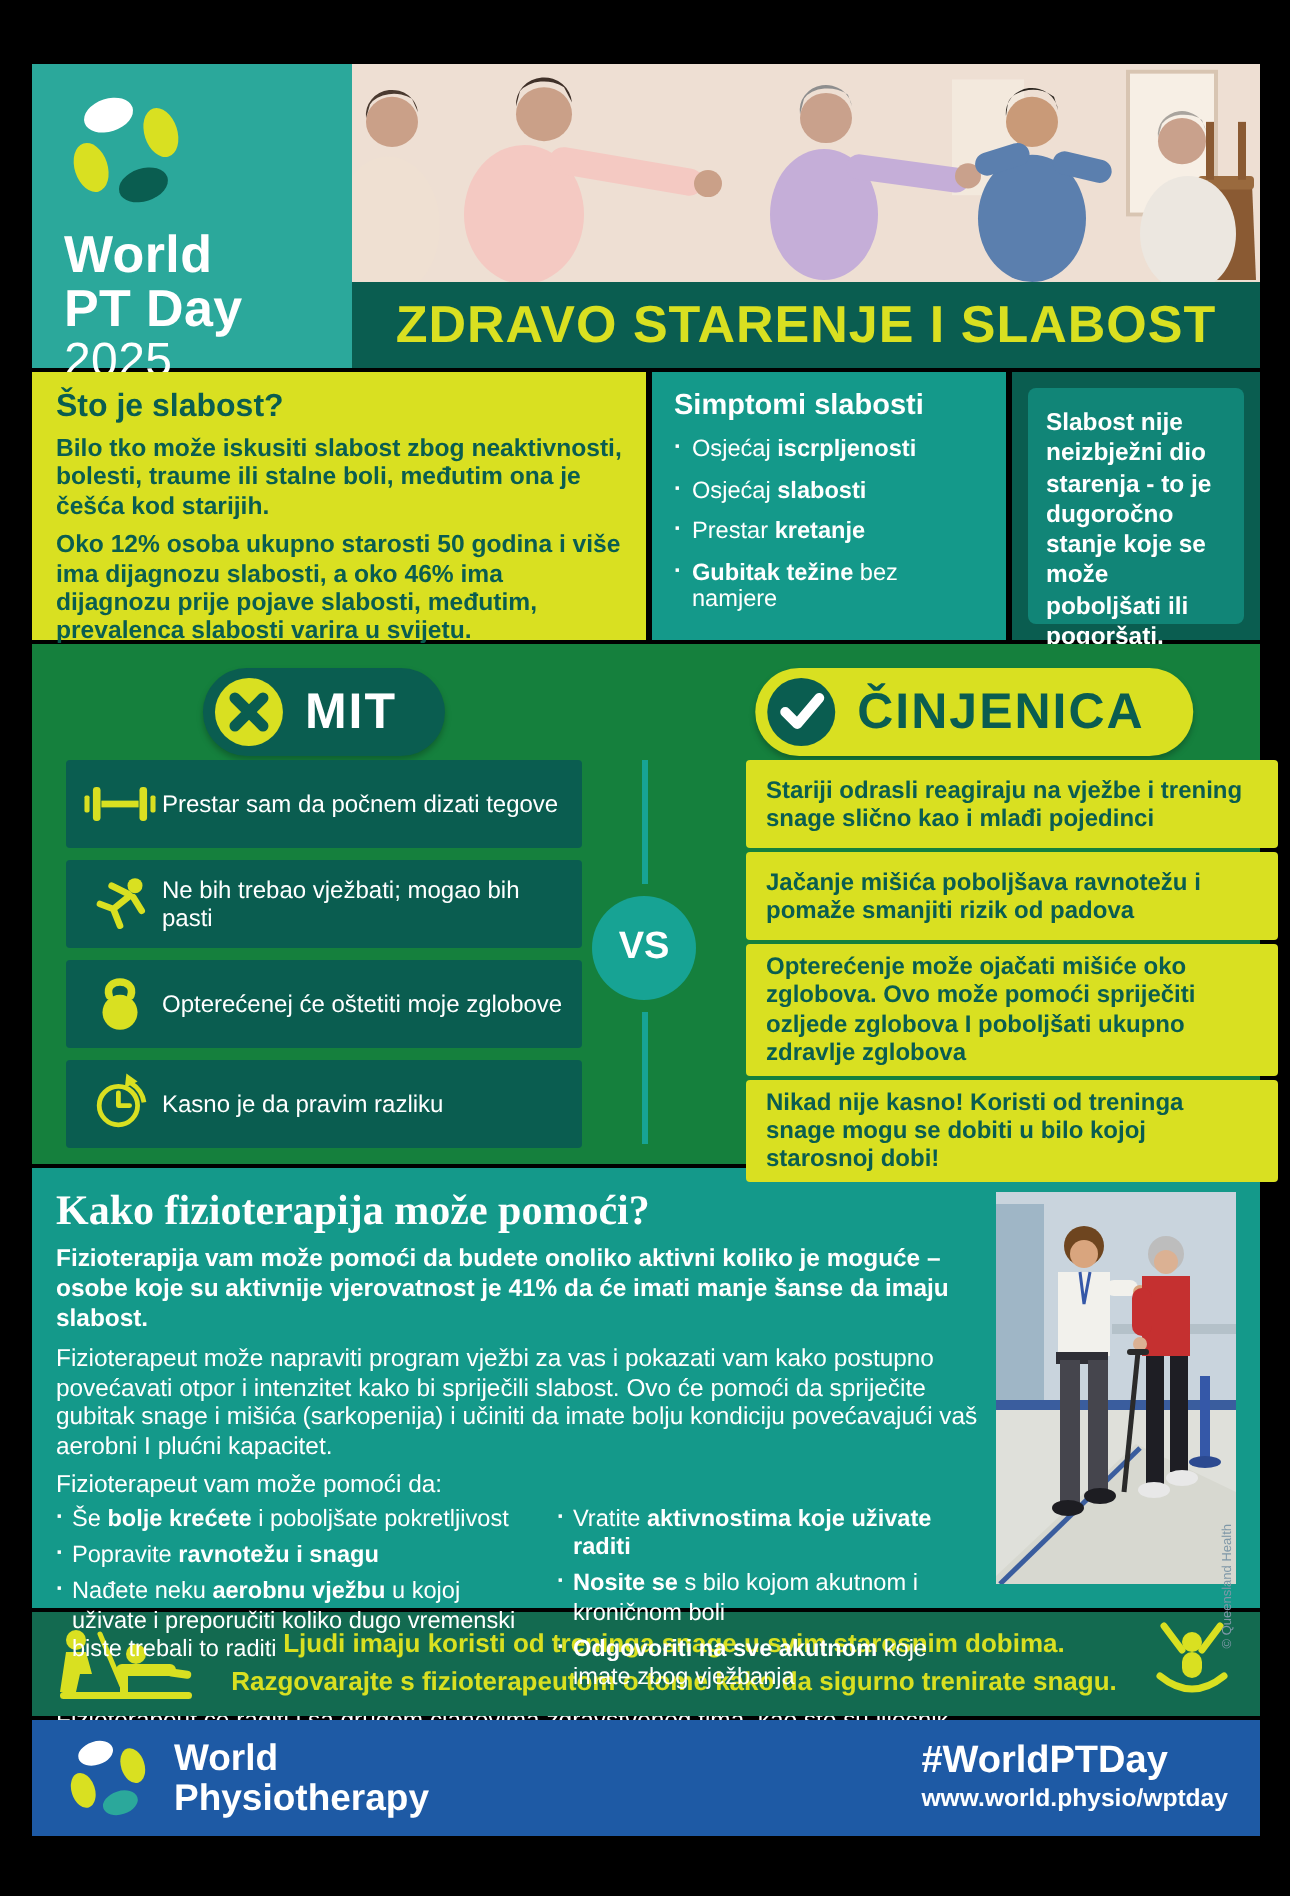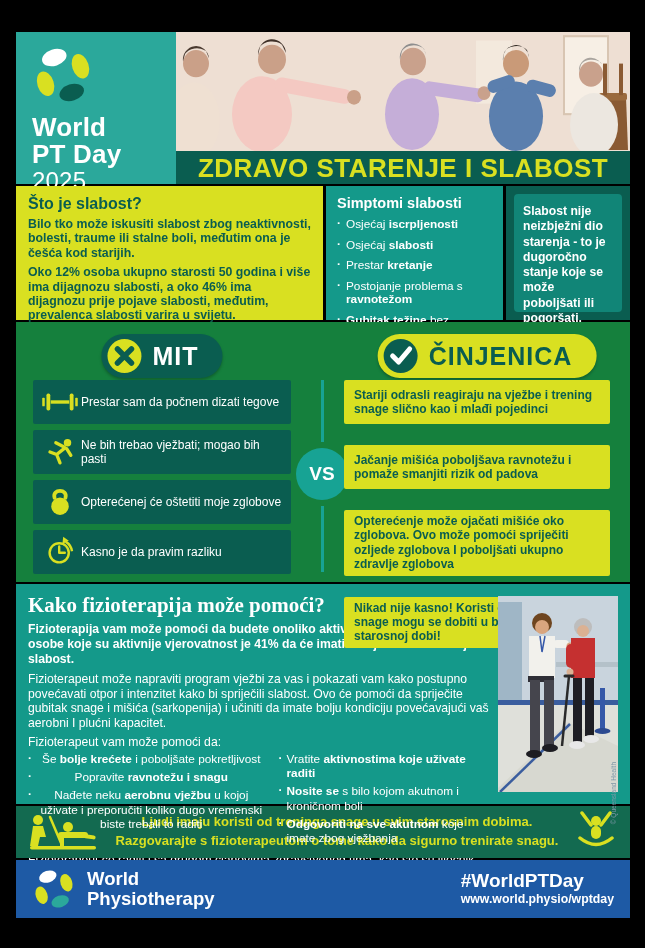--- a/index.html
+++ b/index.html
@@ -9,21 +9,21 @@
 
   
   .header{display:flex;height:152px;}
   .logo-block{width:160px;background:#2ba89b;padding:12px 0 0 16px;box-sizing:border-box;}
   .logo-mark{width:62px;height:62px;display:block;}
   .logo-text{color:#fff;font-weight:700;font-size:26px;line-height:1.02;margin-top:8px;letter-spacing:.2px;}
   .logo-year{font-weight:300;font-size:24px;margin-top:2px;}
   .header-right{flex:1;display:flex;flex-direction:column;min-width:0;}
   .photo{flex:1;overflow:hidden;}
   .photo svg{display:block;width:100%;height:100%;}
-  .title-bar{height:33px;background:#0a5d50;display:flex;align-items:flex-end;justify-content:center;}
+  .title-bar{height:43px;background:#0a5d50;display:flex;align-items:center;justify-content:center;}
   .title-bar h1{margin:0;color:#d9e021;font-size:26px;font-weight:800;letter-spacing:.5px;white-space:nowrap;}
 
   
   .info-row{display:flex;gap:3px;height:134px;}
   .box{box-sizing:border-box;}
   .what-is{width:307px;background:#d9e021;color:#0a5d50;padding:9px 12px;}
   .what-is h2{margin:0 0 4px;font-size:16px;font-weight:800;}
   .what-is p{margin:0 0 5px;font-size:12.3px;font-weight:700;line-height:1.17;}
   .symptoms{width:177px;background:#14998a;color:#fff;padding:9px 11px;}
   .symptoms h2{margin:0 0 7px;font-size:14.5px;font-weight:800;}
@@ -41,40 +41,40 @@
         border-radius:26px;padding:0 24px 0 5px;box-shadow:0 2px 3px rgba(0,0,0,.25);}
   .myth-pill{left:146px;transform:translateX(-50%);background:#0a5d50;color:#fff;}
   .fact-pill{left:471px;transform:translateX(-50%);background:#d9e021;color:#0a5d50;}
   .pill .label{font-size:25px;font-weight:800;letter-spacing:1px;}
   .pill-circle{width:36px;height:36px;display:block;}
   .myth-rows{position:absolute;left:17px;top:58px;width:258px;display:flex;flex-direction:column;gap:6px;}
   .myth-row{min-height:44px;background:#0a5d50;border-radius:2px;display:flex;align-items:center;
             padding:2px 8px 2px 6px;box-sizing:border-box;}
   .myth-ic{width:42px;flex:0 0 42px;display:flex;align-items:center;justify-content:center;}
   .myth-row .txt{color:#fff;font-size:12px;font-weight:500;line-height:1.2;}
-  .fact-rows{position:absolute;left:328px;top:58px;width:266px;display:flex;flex-direction:column;gap:21px;}
+  .fact-rows{position:absolute;left:357px;top:58px;width:266px;display:flex;flex-direction:column;gap:2px;}
   .fact-row{min-height:44px;background:#d9e021;border-radius:2px;display:flex;align-items:center;
             padding:4px 10px;box-sizing:border-box;color:#0a5d50;font-size:12px;font-weight:600;line-height:1.2;}
   .vs-line{position:absolute;left:305px;width:3px;background:#17a394;}
   .vs-line.top{top:58px;height:62px;}
   .vs-line.bottom{top:184px;height:66px;}
   .vs-badge{position:absolute;left:306px;top:126px;transform:translateX(-50%);width:52px;height:52px;
             border-radius:50%;background:#17a394;color:#fff;font-size:19px;font-weight:800;
             display:flex;align-items:center;justify-content:center;}
 
   
   .kako{height:220px;background:#14998a;display:flex;gap:8px;padding:9px 12px;box-sizing:border-box;color:#fff;}
   .kako-text{flex:1;min-width:0;}
   .kako-text h2{margin:0 0 4px;color:#ffffff;font-size:21px;font-weight:800;font-family:Liberation Serif, serif;}
   .kako-text .lead{margin:0 0 5px;font-size:12.2px;font-weight:800;line-height:1.22;}
   .kako-text .bodytxt{margin:0 0 4px;font-size:12.2px;font-weight:400;line-height:1.22;}
   .kako-text .intro{margin:0 0 3px;font-size:12.2px;}
   .cols{display:flex;gap:12px;margin-bottom:4px;}
   .cols ul{margin:0;padding:0;list-style:none;}
-  .col-left{width:53%;text-align:center;}
+  .col-left{width:53%;}
   .col-right{width:47%;}
   .cols li{font-size:11.8px;line-height:1.2;margin-bottom:4px;padding-left:8px;position:relative;}
   .cols li::before{content:"·";position:absolute;left:0;top:-1px;font-weight:800;}
   .cols .seg-b{font-weight:800;}
   .team{margin:2px 0 0;font-size:12.2px;line-height:1.22;}
   .kako-photo{position:relative;width:120px;flex:0 0 120px;height:196px;margin-top:3px;}
   .kako-photo svg{display:block;width:120px;height:196px;}
   .photo-credit{position:absolute;right:1px;bottom:30px;transform:rotate(-90deg);transform-origin:right bottom;
                 font-size:6.5px;color:#7f98a8;white-space:nowrap;}
 
@@ -164,21 +164,20 @@
       <h2>Što je slabost?</h2>
       <p>Bilo tko može iskusiti slabost zbog neaktivnosti, bolesti, traume ili stalne boli, međutim ona je češća kod starijih.</p>
       <p>Oko 12% osoba ukupno starosti 50 godina i više ima dijagnozu slabosti, a oko 46% ima dijagnozu prije pojave slabosti, međutim, prevalenca slabosti varira u svijetu.</p>
     </div>
     <div class="box symptoms">
       <h2>Simptomi slabosti</h2>
       <ul>
         <li><span>Osjećaj </span><span class="seg-b">iscrpljenosti</span></li>
         <li><span>Osjećaj </span><span class="seg-b">slabosti</span></li>
         <li><span>Prestar </span><span class="seg-b">kretanje</span></li>
-        <li><span>Postojanje problema s </span><span class="seg-b">ravnotežom</span></li>
         <li><span class="seg-b">Gubitak težine</span><span> bez namjere</span></li>
       </ul>
     </div>
     <div class="box note">
       <div class="note-inner">Slabost nije neizbježni dio starenja - to je dugoročno stanje koje se može poboljšati ili pogoršati.</div>
     </div>
   </section>
 
   <section class="mythfact">
     <div class="pill myth-pill">

